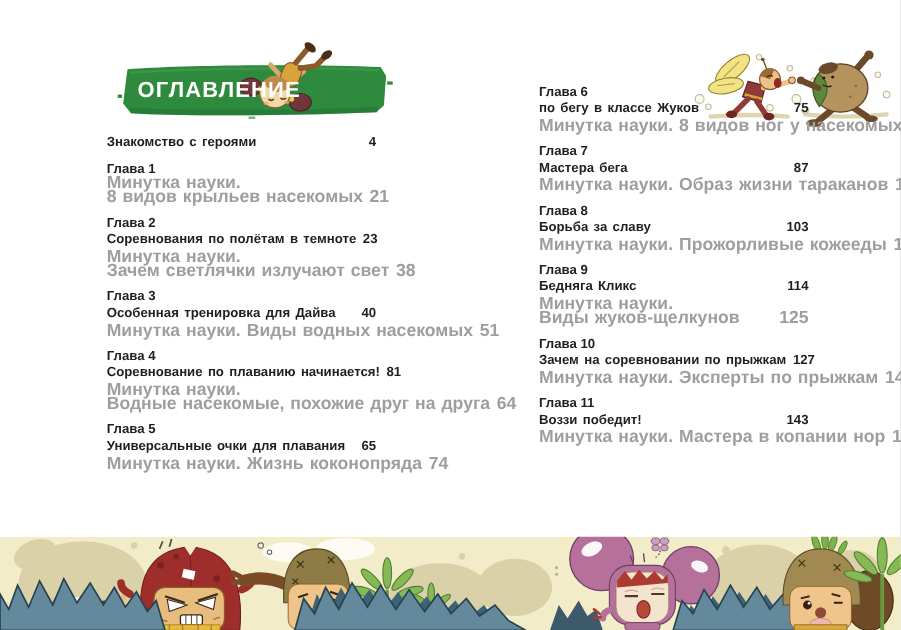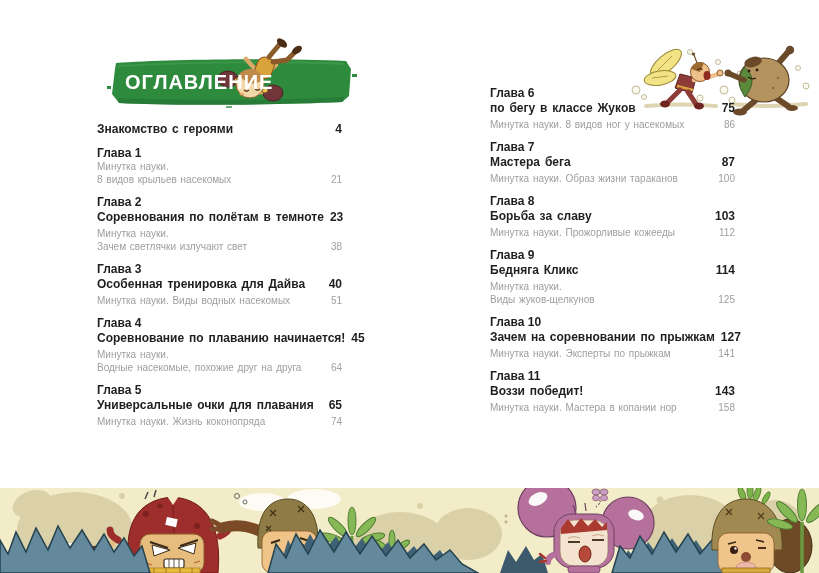--- a/index.html
+++ b/index.html
@@ -8,28 +8,28 @@
   
   .banner-wrap{position:absolute;left:106px;top:36px;width:260px;height:80px;}
   .banner-wrap svg{position:absolute;left:0;top:0;}
   .banner-text{position:absolute;left:19px;top:35px;color:#ffffff;font-size:20px;
                font-weight:bold;letter-spacing:1px;white-space:nowrap;}
   
   .runners{position:absolute;left:628px;top:38px;}
   
   .col{position:absolute;width:245px;font-size:12px;color:var(--title-text,#1f1f1f);}
   .col.left{left:97px;top:121px;}
-  .col.right{left:490px;top:86px;}
+  .col.right{left:490px;top:76px;}
   .row{display:flex;justify-content:space-between;align-items:baseline;}
   .row .t{white-space:nowrap;}
   .row.chapter{margin-top:9px;font-weight:bold;line-height:14px;}
   .col .row:first-child{margin-top:0;}
   .row.title,.row.intro{font-weight:bold;line-height:16px;word-spacing:1.5px;}
   .row.intro{margin-bottom:8px;text-align:center;}
-  .row.sub{font-size:10px;color:var(--muted-text,#9e9e9e);line-height:13px;word-spacing:1px;}
+  .row.sub{font-size:16px;color:var(--muted-text,#9e9e9e);line-height:13px;word-spacing:1px;font-weight:bold;}
   .row.title + .row.sub{margin-top:2px;}
   .row .p{padding-left:6px;}
   
   .strip{position:absolute;left:0;top:488px;}
 </style>
 </head>
 <body>
 
 <div class="page">
 
@@ -157,21 +157,21 @@
       </div>
       <div class="row sub">
         <span class="t">Минутка науки. Виды водных насекомых</span>
         <span class="p">51</span>
       </div>
       <div class="row chapter">
         <span class="t">Глава 4</span>
       </div>
       <div class="row title">
         <span class="t">Соревнование по плаванию начинается!</span>
-        <span class="p">45</span>
+        <span class="p">81</span>
       </div>
       <div class="row sub">
         <span class="t">Минутка науки.</span>
       </div>
       <div class="row sub">
         <span class="t">Водные насекомые, похожие друг на друга</span>
         <span class="p">64</span>
       </div>
       <div class="row chapter">
         <span class="t">Глава 5</span>

